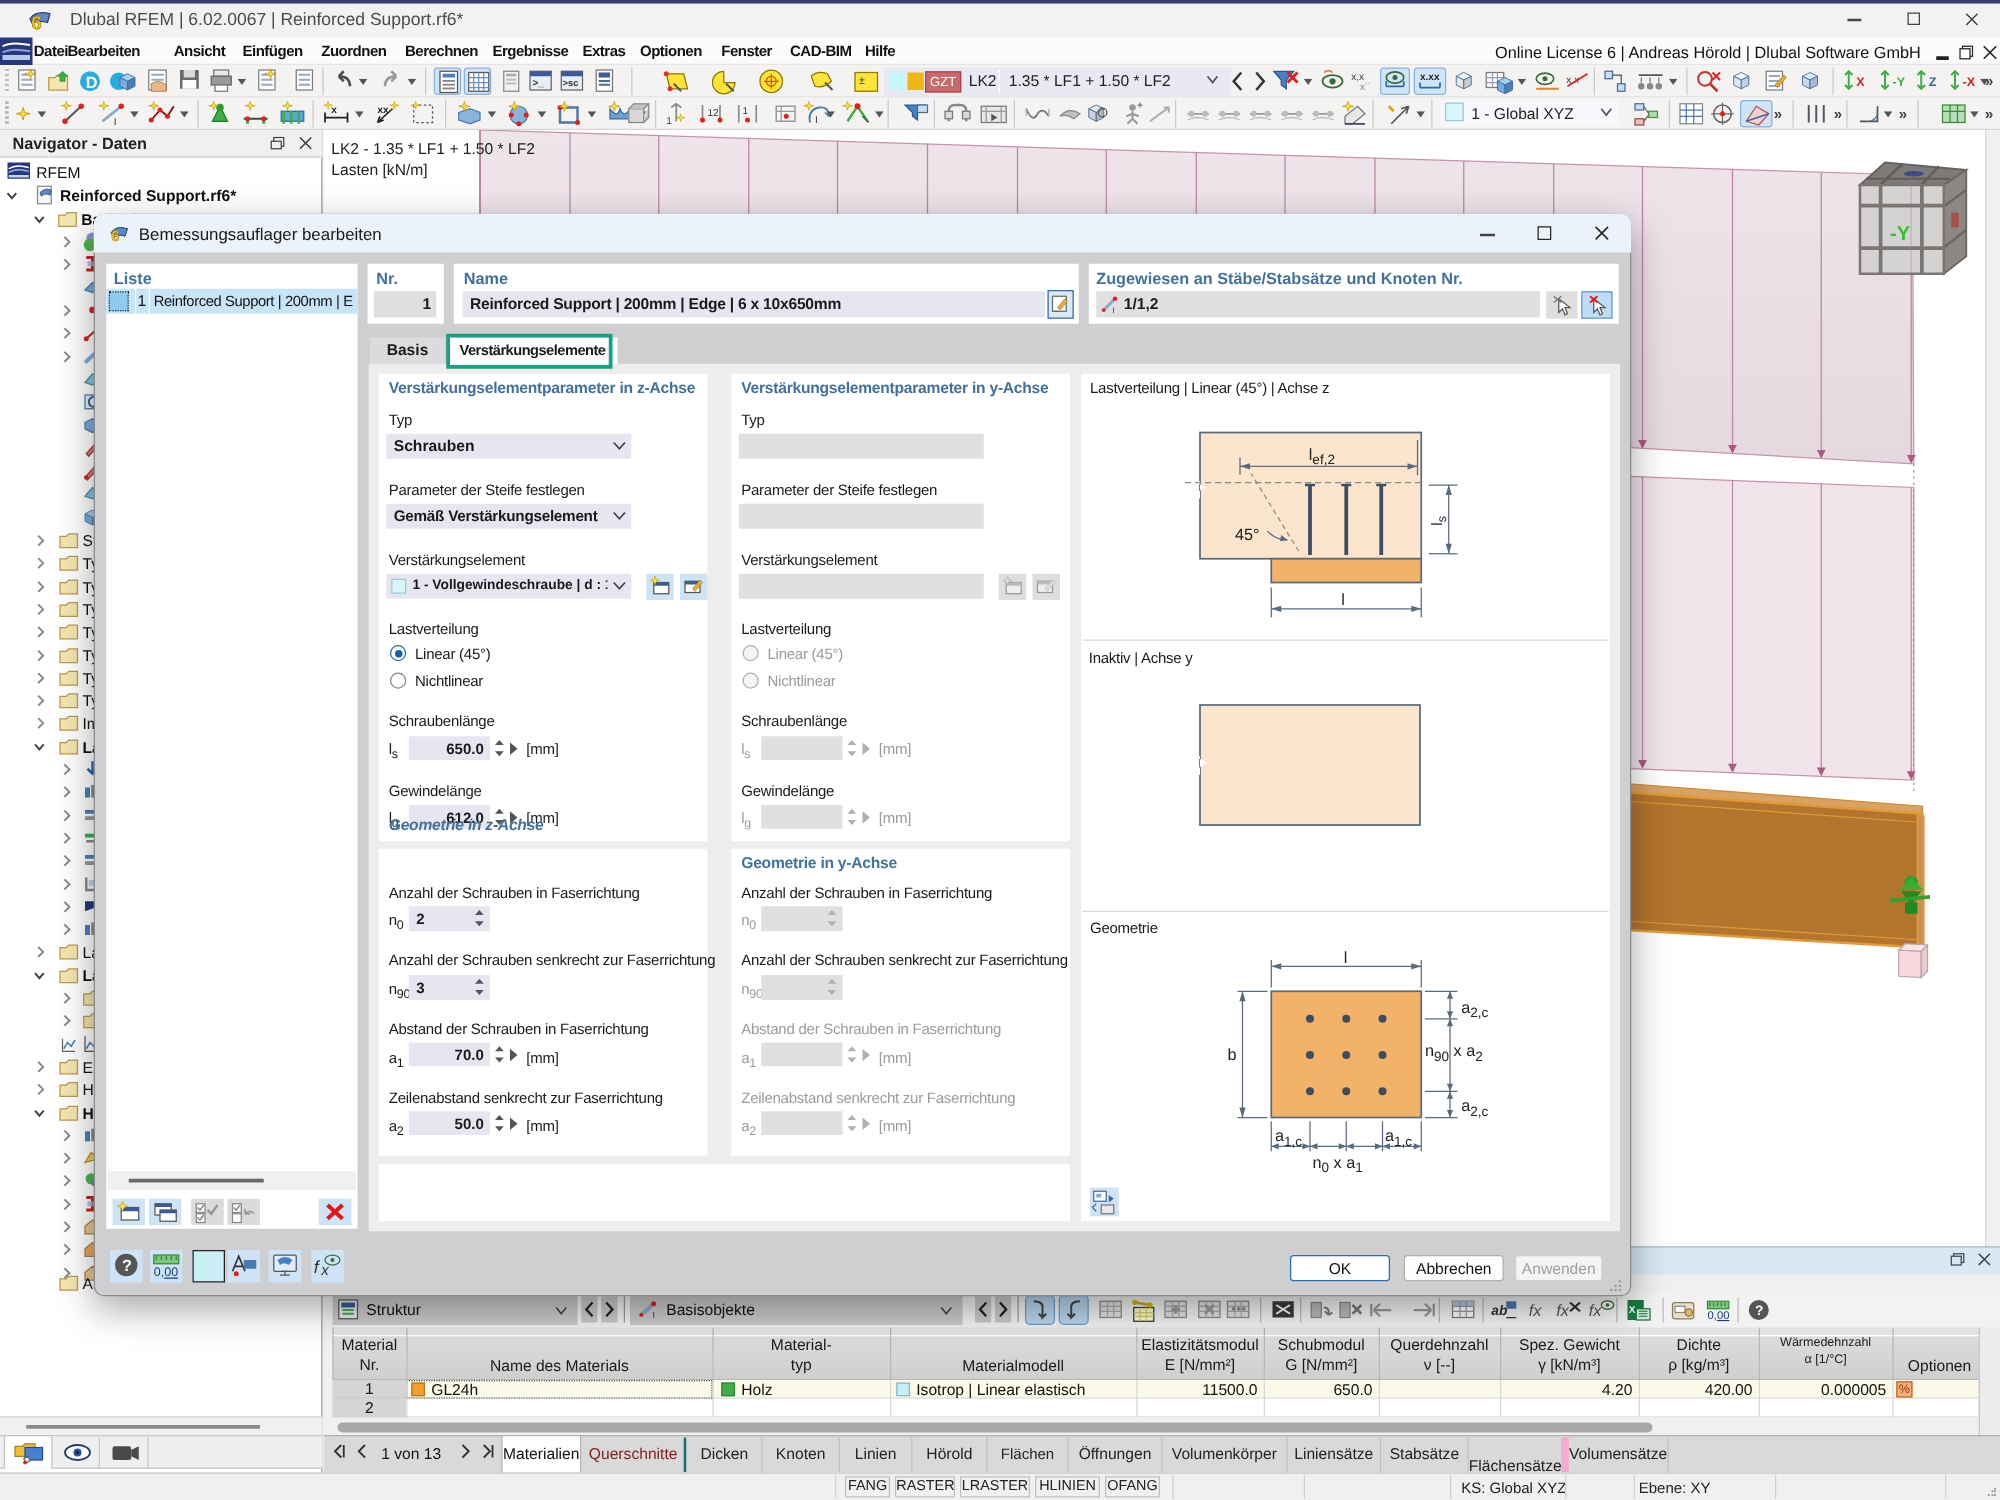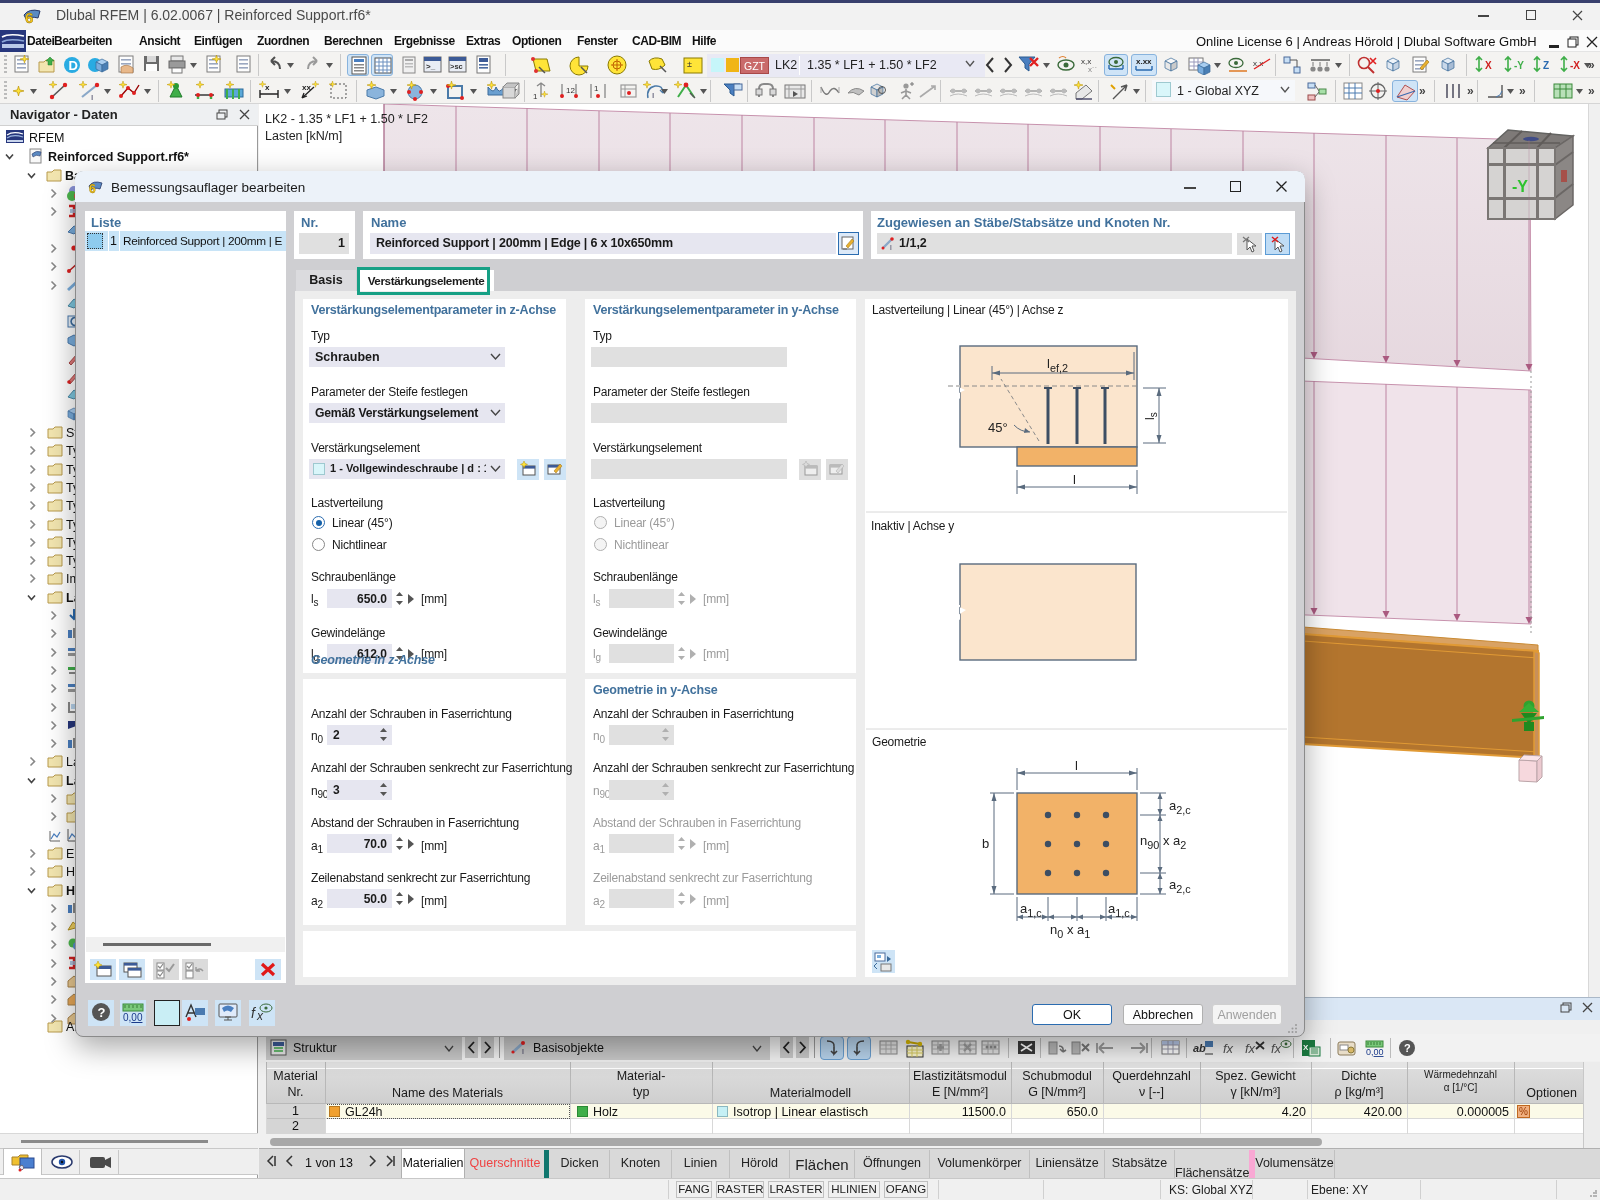--- a/index.html
+++ b/index.html
@@ -1787,26 +1787,26 @@
     <svg width="14" height="18">
       <path d="M5 4 L10 9 L5 14" stroke="#333" stroke-width="1.5" fill="none"></path>
     </svg>
   </div>
 <div class="abs" style="left:383px;top:1152px;width:14px;height:18px;">
     <svg width="14" height="18">
       <path d="M4 4 L9 9 L4 14 M11 4 L11 14" stroke="#333" stroke-width="1.5" fill="none"></path>
     </svg>
   </div>
 <div class="abs" style="left:401px;top:1148px;width:64px;height:30px;background:#fff;border:1px solid #b0b0b0;border-bottom:none;font-size:12.5px;color:#111;text-align:center;padding-top:7px;">Materialien</div>
-<div class="abs" style="left:466px;top:1150px;width:83px;height:28px;border-right:5px solid #0f766e;font-size:12.5px;color:#ef4444;text-align:center;padding-top:6px;">Querschnitte</div>
+<div class="abs" style="left:466px;top:1150px;width:83px;height:28px;border-right:2px solid #0f766e;font-size:12.5px;color:#7f1d1d;text-align:center;padding-top:6px;">Querschnitte</div>
 <div class="abs" style="left:550px;top:1150px;width:60px;height:28px;border-right:1px solid #c0c0c0;font-size:12.5px;color:#222;text-align:center;padding-top:6px;">Dicken</div>
 <div class="abs" style="left:610px;top:1150px;width:62px;height:28px;border-right:1px solid #c0c0c0;font-size:12.5px;color:#222;text-align:center;padding-top:6px;">Knoten</div>
 <div class="abs" style="left:672px;top:1150px;width:58px;height:28px;border-right:1px solid #c0c0c0;font-size:12.5px;color:#222;text-align:center;padding-top:6px;">Linien</div>
 <div class="abs" style="left:730px;top:1150px;width:60px;height:28px;border-right:1px solid #c0c0c0;font-size:12.5px;color:#222;text-align:center;padding-top:6px;">Hörold</div>
-<div class="abs" style="left:790px;top:1150px;width:65px;height:28px;border-right:1px solid #c0c0c0;font-size:15px;color:#222;text-align:center;padding-top:6px;">Flächen</div>
+<div class="abs" style="left:790px;top:1150px;width:65px;height:28px;border-right:1px solid #c0c0c0;font-size:12px;color:#222;text-align:center;padding-top:6px;">Flächen</div>
 <div class="abs" style="left:855px;top:1150px;width:75px;height:28px;border-right:1px solid #c0c0c0;font-size:12.5px;color:#222;text-align:center;padding-top:6px;">Öffnungen</div>
 <div class="abs" style="left:930px;top:1150px;width:100px;height:28px;border-right:1px solid #c0c0c0;font-size:12.5px;color:#222;text-align:center;padding-top:6px;">Volumenkörper</div>
 <div class="abs" style="left:1030px;top:1150px;width:75px;height:28px;border-right:1px solid #c0c0c0;font-size:12.5px;color:#222;text-align:center;padding-top:6px;">Liniensätze</div>
 <div class="abs" style="left:1105px;top:1150px;width:70px;height:28px;border-right:1px solid #c0c0c0;font-size:12.5px;color:#222;text-align:center;padding-top:6px;">Stabsätze</div>
 <div class="abs" style="left:1175px;top:1150px;width:80px;height:28px;border-right:6px solid #f9a8d4;font-size:12.5px;color:#222;text-align:center;padding-top:16px;">Flächensätze</div>
 <div class="abs" style="left:1255px;top:1150px;width:80px;height:28px;border-right:1px solid #c0c0c0;font-size:12.5px;color:#222;text-align:center;padding-top:6px;">Volumensätze</div>
 <div class="abs" style="left:0;top:1178px;width:1600px;height:22px;background:#f0f0f0;border-top:1px solid #c8c8c8;"></div>
 <div class="abs" style="left:676px;top:1181px;width:36px;height:17px;border:1px solid #c0c0c0;font-size:11.5px;color:#222;text-align:center;line-height:15px;">FANG</div>
 <div class="abs" style="left:716px;top:1181px;width:48px;height:17px;border:1px solid #c0c0c0;font-size:11.5px;color:#222;text-align:center;line-height:15px;">RASTER</div>
 <div class="abs" style="left:768px;top:1181px;width:56px;height:17px;border:1px solid #c0c0c0;font-size:11.5px;color:#222;text-align:center;line-height:15px;">LRASTER</div>

